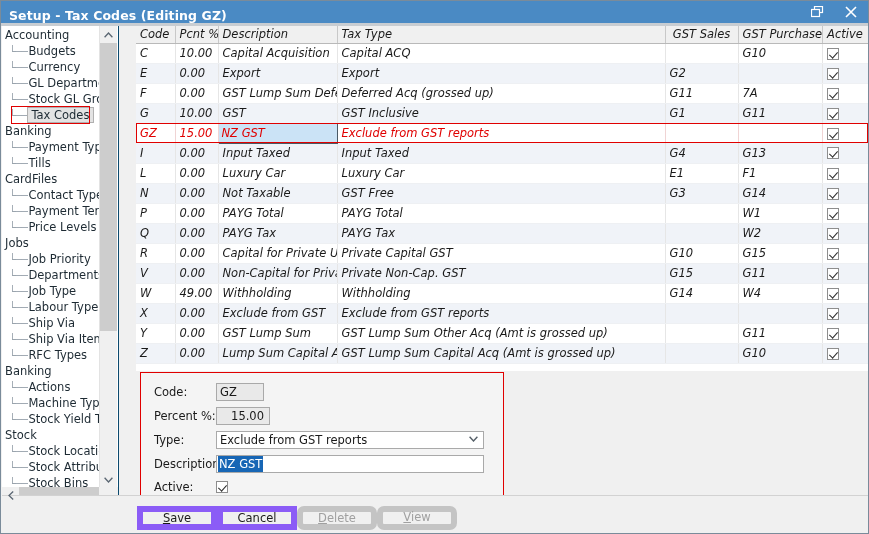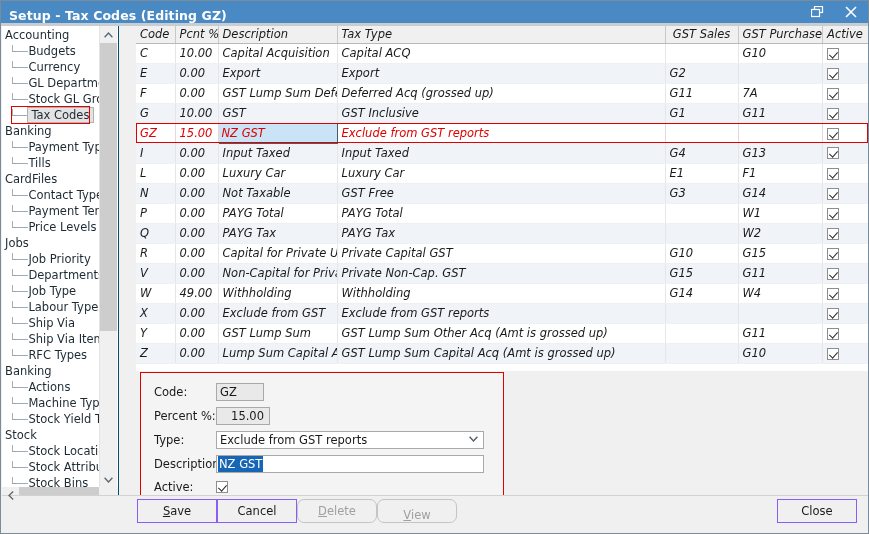--- a/index.html
+++ b/index.html
@@ -247,24 +247,24 @@
 
   
   .bottombar {
     position: absolute; left: 1px; bottom: 1px;
     width: 866px; height: 36px;
     background: #f0f0f0;
     border-top: 1px solid #d2d2d2;
   }
   .btn {
     position: absolute;
-    top: 3px;
+    top: 10px;
     height: 24px;
     width: 80px;
-    border: 1px solid #8b5cf6;
+    border: 6px solid #8b5cf6;
     background: #f0f0f0;
     font-size: 11.5px;
     color: #1a1a1a;
     display: flex; align-items: center; justify-content: center;
     box-sizing: border-box;
   }
   .btn.disabled { color: #a0a0a0; border-color: #c4c4c4; border-radius: 7px; }
   .btn u { text-decoration: underline; }
 </style>
 </head>
@@ -564,16 +564,15 @@
     <div class="btn" style="left:135px;">
       <span><u>S</u><span>ave</span></span>
     </div>
     <div class="btn" style="left:215px;">Cancel</div>
     <div class="btn disabled" style="left:295px;">
       <span><u>D</u><span>elete</span></span>
     </div>
     <div class="btn disabled" style="left:375px;align-items:flex-end;">
       <span><u>V</u><span>iew</span></span>
     </div>
-    <div class="btn" style="left:775px;">Close</div>
   </div>
 
 </div>
 
 </body></html>

